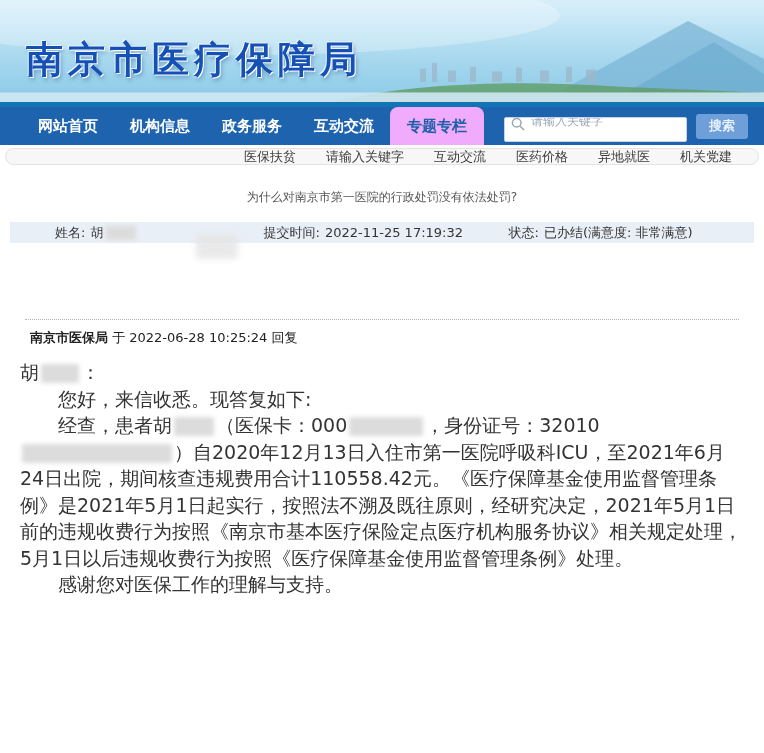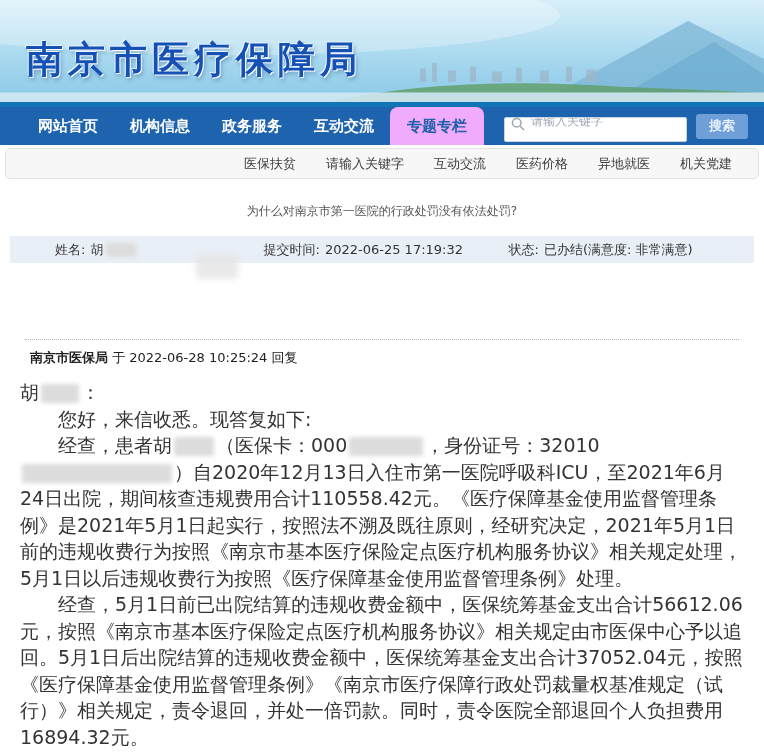--- a/index.html
+++ b/index.html
@@ -44,31 +44,31 @@
   }
   .search-input::placeholder { color:#9aa6b3; }
   .search-btn {
     width:52px; height:25px; border:none; border-radius:3px;
     background:var(--search_btn_bg, #6f9fd8); color:#e8f1fb;
     font-size:13px; font-weight:bold; cursor:pointer; font-family:inherit;
   }
 
   
   .subnav {
-    margin:3px 5px 0 5px; height:31px;
-    background:#f7f7f7; border:1px solid #e3e3e3; border-radius:5px;
+    margin:3px 5px 0 5px; height:17px;
+    background:#f7f7f7; border:1px solid #e3e3e3; border-radius:10px;
     display:flex; align-items:center; justify-content:flex-end;
     gap:30px; padding-right:26px; font-size:13px; color:#3c3c3c;
   }
   .subnav-item { cursor:pointer; white-space:nowrap; }
 
   
   .q-title { text-align:center; color:#555; font-size:12px; margin:24px 0 16px 0; font-weight:normal; }
   .info-bar {
-    margin:0 10px; background:var(--info_bg, #e9eff6); height:27px;
+    margin:0 10px; background:var(--info_bg, #e9eff6); height:21px;
     display:flex; align-items:center; font-size:13px; color:#333;
     padding-left:45px;
   }
   .info-field { display:flex; align-items:center; white-space:nowrap; }
   .info-field .lbl { margin-right:5px; }
   .f-name   { width:180px; }
   .f-time   { width:228px;justify-content:flex-end; }
   .f-status { width:120px;justify-content:flex-end; }
 
   
@@ -162,21 +162,21 @@
   <h1 class="q-title">为什么对南京市第一医院的行政处罚没有依法处罚?</h1>
 
   <div class="info-bar">
     <span class="info-field f-name">
       <span class="lbl">姓名:</span>
       <span>胡</span>
       <span class="redact r-name"></span>
     </span>
     <span class="info-field f-time">
       <span class="lbl">提交时间:</span>
-      <span>2022-06-25 17:19:32</span>
+      <span>2022-11-25 17:19:32</span>
     </span>
     <span class="info-field f-status">
       <span class="lbl">状态:</span>
       <span>已办结</span>
     </span>
     <span class="info-field">(满意度: 非常满意)</span>
   </div>
 
   <div class="question-area">
     <div class="q-blob"></div>
@@ -187,18 +187,17 @@
     <span class="agency">南京市医保局</span>
     <span>于</span>
     <span>2022-06-28 10:25:24</span>
     <span>回复</span>
   </div>
 
   <div class="reply-body">
     <p><span>胡</span><span class="redact r-salut"></span><span>：</span></p>
     <p class="indent">您好，来信收悉。现答复如下:</p>
     <p class="indent"><span>经查，患者胡</span><span class="redact r-pat"></span><span>（医保卡：000</span><span class="redact r-card"></span><span>，身份证号：32010</span><span class="redact r-id"></span><span>）自2020年12月13日入住市第一医院呼吸科ICU，至2021年6月24日出院，期间核查违规费用合计110558.42元。《医疗保障基金使用监督管理条例》是2021年5月1日起实行，按照法不溯及既往原则，经研究决定，2021年5月1日前的违规收费行为按照《南京市基本医疗保险定点医疗机构服务协议》相关规定处理，5月1日以后违规收费行为按照《医疗保障基金使用监督管理条例》处理。</span></p>
-    <p class="indent">经查，5月1日前已出院结算的违规收费金额中，医保统筹基金支出合计56612.06元，按照《南京市基本医疗保险定点医疗机构服务协议》相关规定由市医保中心予以追回。5月1日后出院结算的违规收费金额中，医保统筹基金支出合计37052.04元，按照《医疗保障基金使用监督管理条例》《南京市医疗保障行政处罚裁量权基准规定（试行）》相关规定，责令退回，并处一倍罚款。同时，责令医院全部退回个人负担费用16894.32元。</p>
     <p class="indent">感谢您对医保工作的理解与支持。</p>
 
   </div>
 
 </div>
 
 </body></html>

